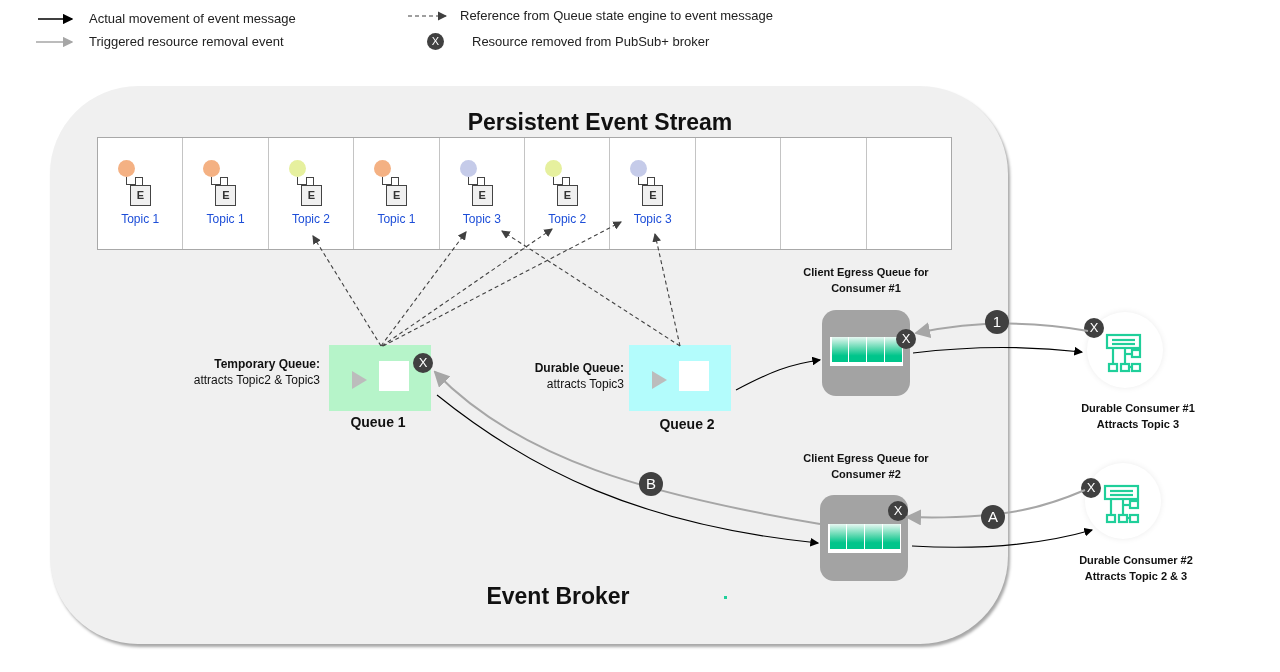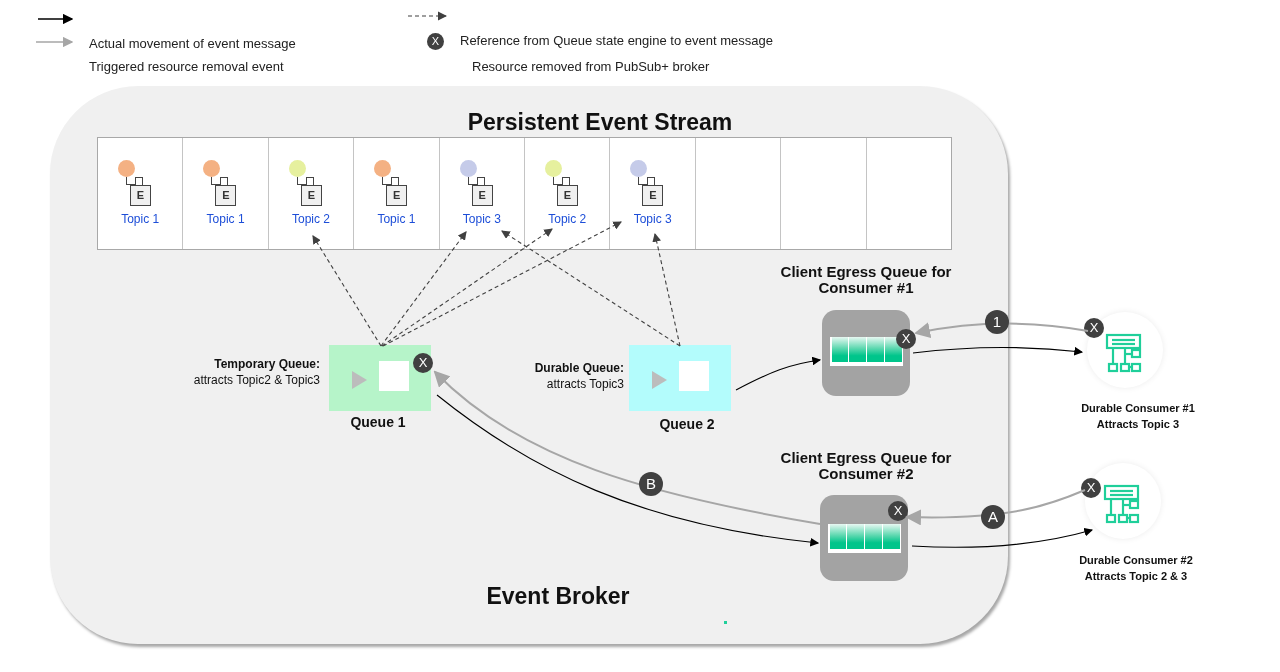--- a/index.html
+++ b/index.html
@@ -1,18 +1,18 @@
 <!DOCTYPE html>
 <html><head>
 <meta charset="utf-8">
 <style>
   html, body { margin:0; padding:0; background:#ffffff; }
   body { width:1280px; height:672px; position:relative; overflow:hidden;
          font-family:"Liberation Sans", "DejaVu Sans", sans-serif; color:#1a1a1a; }
-  .abs { position:absolute;margin-top:25px; }
+  .abs { position:absolute; }
   .legend-text { font-size:13px; color:#222; white-space:nowrap; }
   .broker { position:absolute; left:50px; top:86px; width:958px; height:558px;
             background:#f0f0f0; border-radius:88px;
             box-shadow: 2px 3px 3px rgba(0,0,0,0.35); }
   .stream-title { position:absolute; left:440px; top:109px; width:320px; text-align:center;
                   font-size:23px; font-weight:bold; color:#111; }
   .stream { position:absolute; left:97px; top:137px; width:855px; height:113px;
             background:#fff; border:1px solid #a8a8a8; box-sizing:border-box; display:flex; }
   .cell { flex:1; border-right:1px solid #c4c4c4; position:relative; }
   .cell:last-child { border-right:none; }
@@ -29,21 +29,21 @@
   .queue-box { position:absolute; width:102px; height:66px; }
   .q-play { position:absolute; left:23px; top:26px; width:0; height:0;
             border-top:9px solid transparent; border-bottom:9px solid transparent;
             border-left:15px solid #bcbcbc; }
   .q-square { position:absolute; left:50px; top:16px; width:30px; height:30px; background:#fff; }
   .q-name { position:absolute; font-size:14px; font-weight:bold; color:#111; width:120px; text-align:center; }
   .q-desc { position:absolute; font-size:12px; text-align:right; color:#111; line-height:16px; white-space:nowrap; }
   .egress { position:absolute; width:88px; height:86px; background:#a3a3a3; border-radius:14px; }
   .slots { position:absolute; left:8px; width:73px; height:29px; background:#fff; display:flex; padding:0 1px 4px 1px; box-sizing:border-box; }
   .slot { flex:1; margin:0 0.5px; background:linear-gradient(to bottom, #e7f8f2 0%, #5ed8b0 45%, #00c58b 75%, #00c58b 100%); }
-  .eg-title { position:absolute; width:180px; text-align:center; font-size:15px; font-weight:bold; color:#111; line-height:16px; }
+  .eg-title { position:absolute; width:180px; text-align:center; font-size:11px; font-weight:bold; color:#111; line-height:16px; }
   .xbadge { position:absolute; width:20px; height:20px; border-radius:50%; background:#404040;
             color:#fff; font-size:13px; text-align:center; line-height:20px; }
   .numbadge { position:absolute; width:24px; height:24px; border-radius:50%; background:#404040;
               color:#fff; font-size:15px; text-align:center; line-height:24px; }
   .consumer { position:absolute; width:76px; height:76px; border-radius:50%; background:#fff;
               box-shadow: 0 0 6px rgba(0,0,0,0.08); }
   .cons-label { position:absolute; width:160px; text-align:center; font-size:11px; font-weight:bold; color:#111; line-height:16px; }
   .broker-title { position:absolute; left:463px; top:583px; width:190px; text-align:center;
                   font-size:23px; font-weight:bold; color:#111; }
   svg.overlay { position:absolute; left:0; top:0; }

